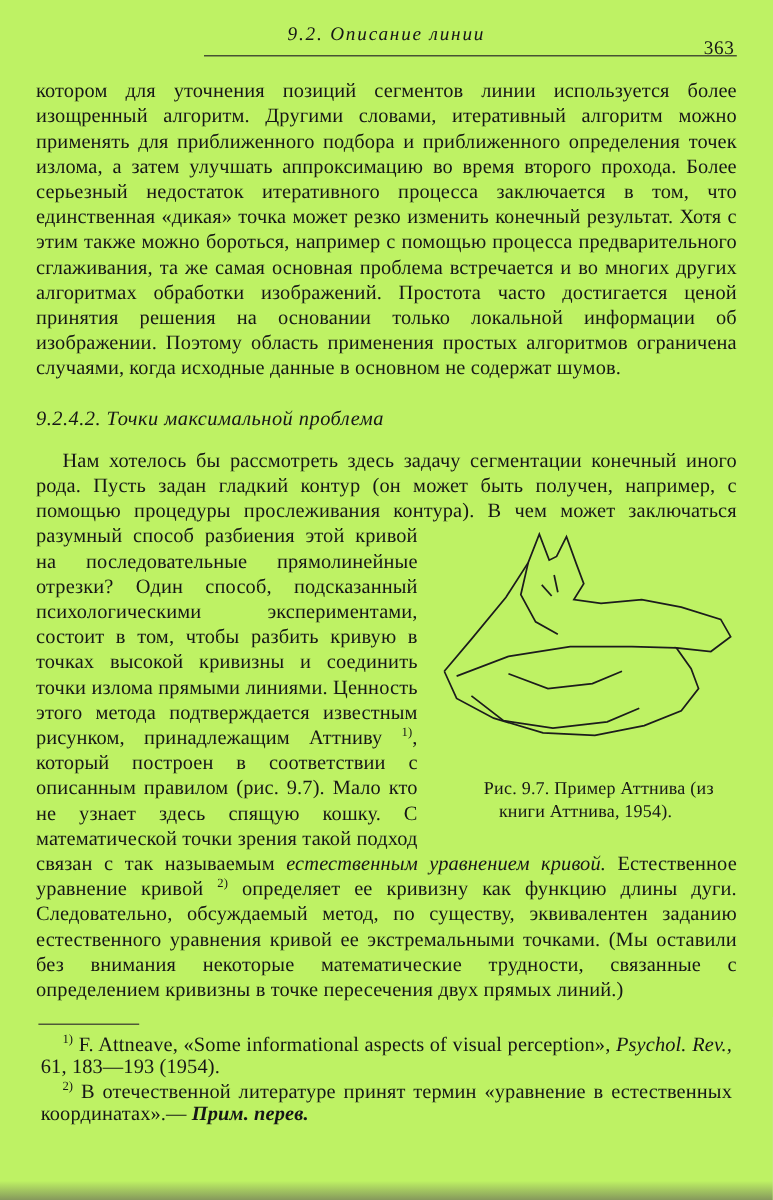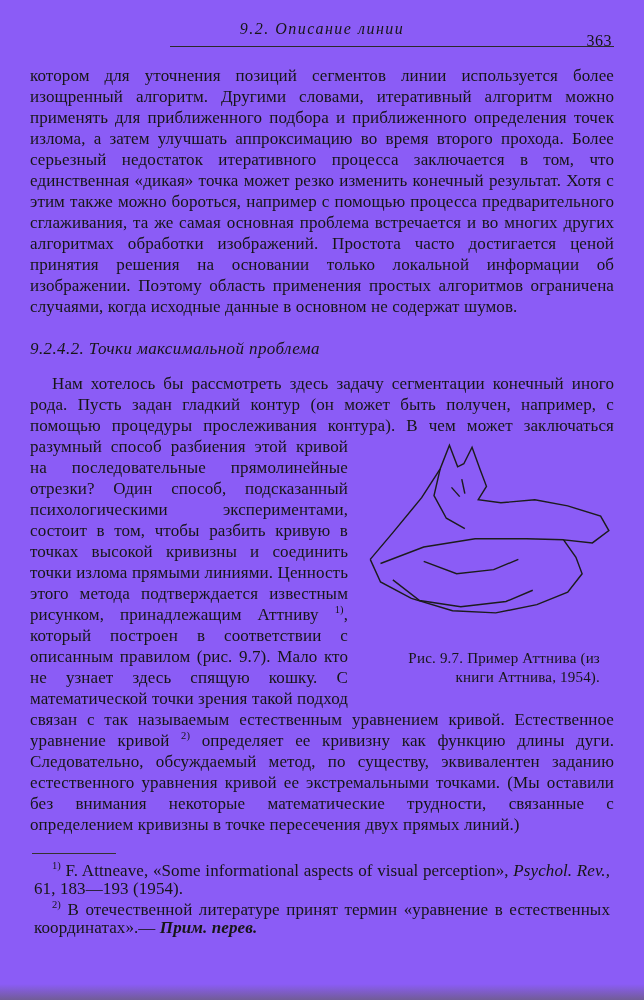--- a/index.html
+++ b/index.html
@@ -5,21 +5,21 @@
   html, body { margin: 0; padding: 0; }
   body {
     background: #dedbd4;
     font-family: "Liberation Serif", "DejaVu Serif", serif;
   }
   .page {
     position: relative;
     width: 644px;
     height: 1000px;
     margin: 0 auto;
-    background: #8b5cf6;
+    background: #bef264;
     color: #161616;
     overflow: hidden;
     box-sizing: border-box;
     padding: 20px 30px 0 30px;
   }
   .page-header {
     position: relative;
     height: 22px;
     font-size: 16px;
   }
@@ -69,21 +69,21 @@
     stroke: #1c1c1c;
     fill: none;
     stroke-width: 1.4;
   }
   .caption {
     display: block;
     font-size: 15px;
     line-height: 19px;
     margin-top: 10px;
     padding: 0 14px;
-    text-align: right;
+    text-align: center;
     letter-spacing: 0.2px;
   }
   .footnote-rule {
     clear: both;
     width: 84px;
     height: 0;
     border-top: 1px solid #35332f;
     margin: 18px 0 8px 2px;
   }
   .footnote {
@@ -94,21 +94,21 @@
     text-indent: 18px;
     letter-spacing: 0.1px;
   }
   sup {
     font-size: 0.62em;
     vertical-align: super;
     line-height: 0;
   }
   .fn-italic { font-style: italic; }
   .fn-bold-italic { font-style: italic; font-weight: bold; }
-  .emph { }
+  .emph { font-style: italic; }
   .page-edge {
     position: absolute;
     left: 0; right: 0; bottom: 0;
     height: 16px;
     background: linear-gradient(to bottom, rgba(110,106,98,0), rgba(96,93,87,0.6));
   }
 </style>
 </head>
 <body>
 

